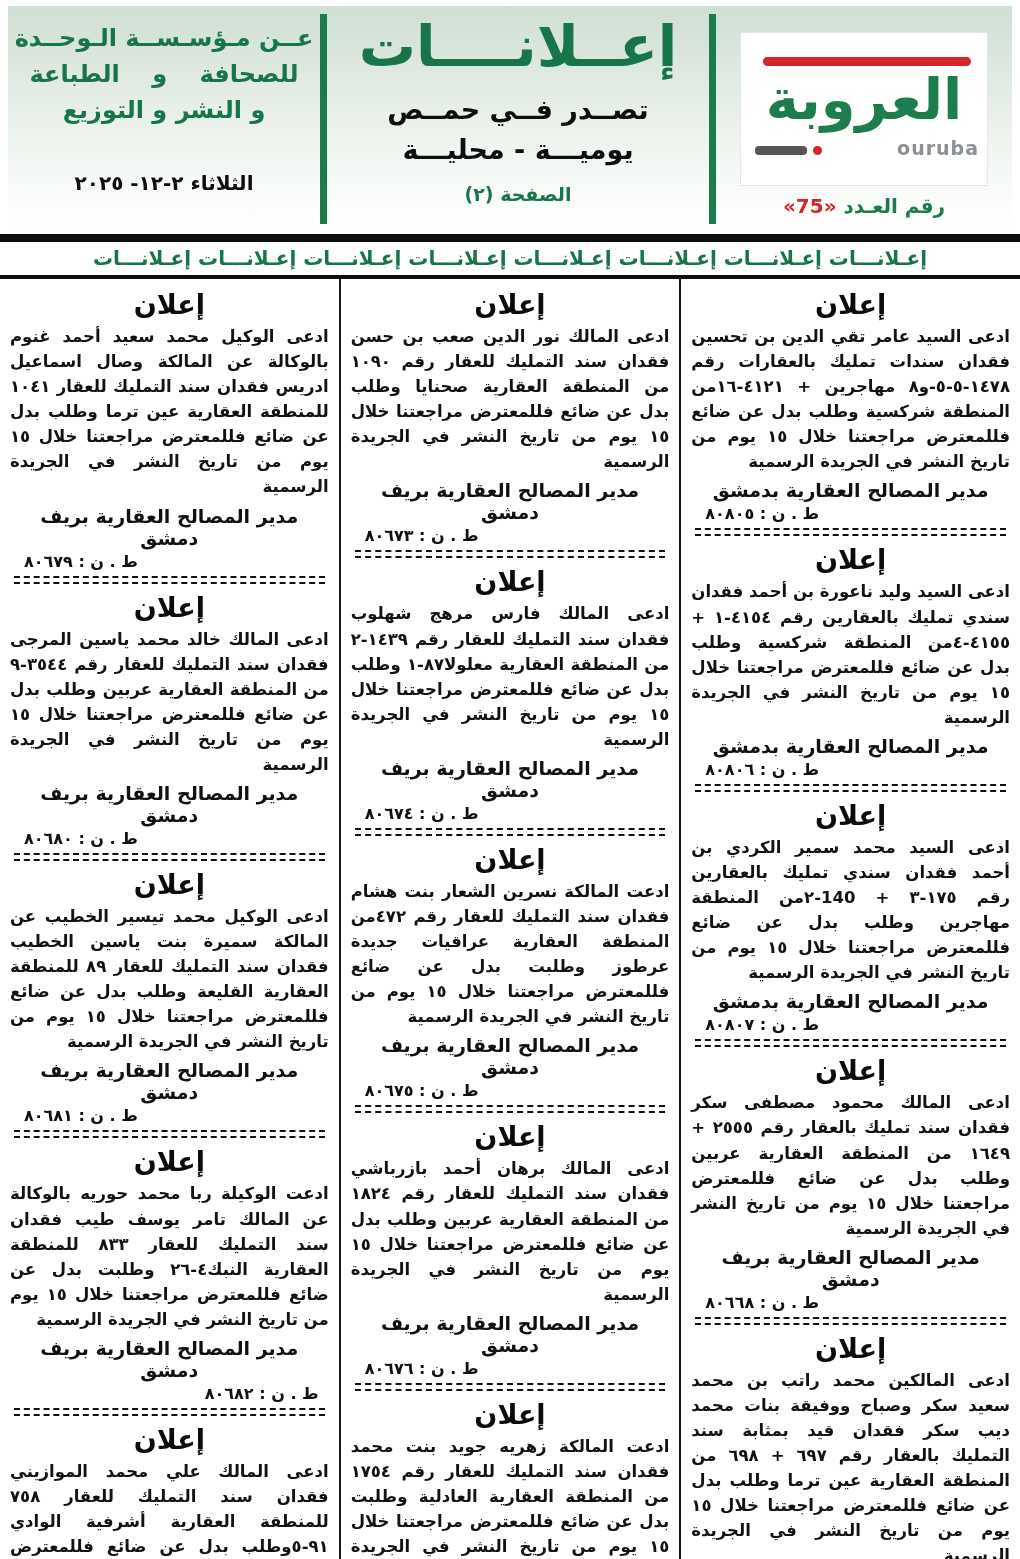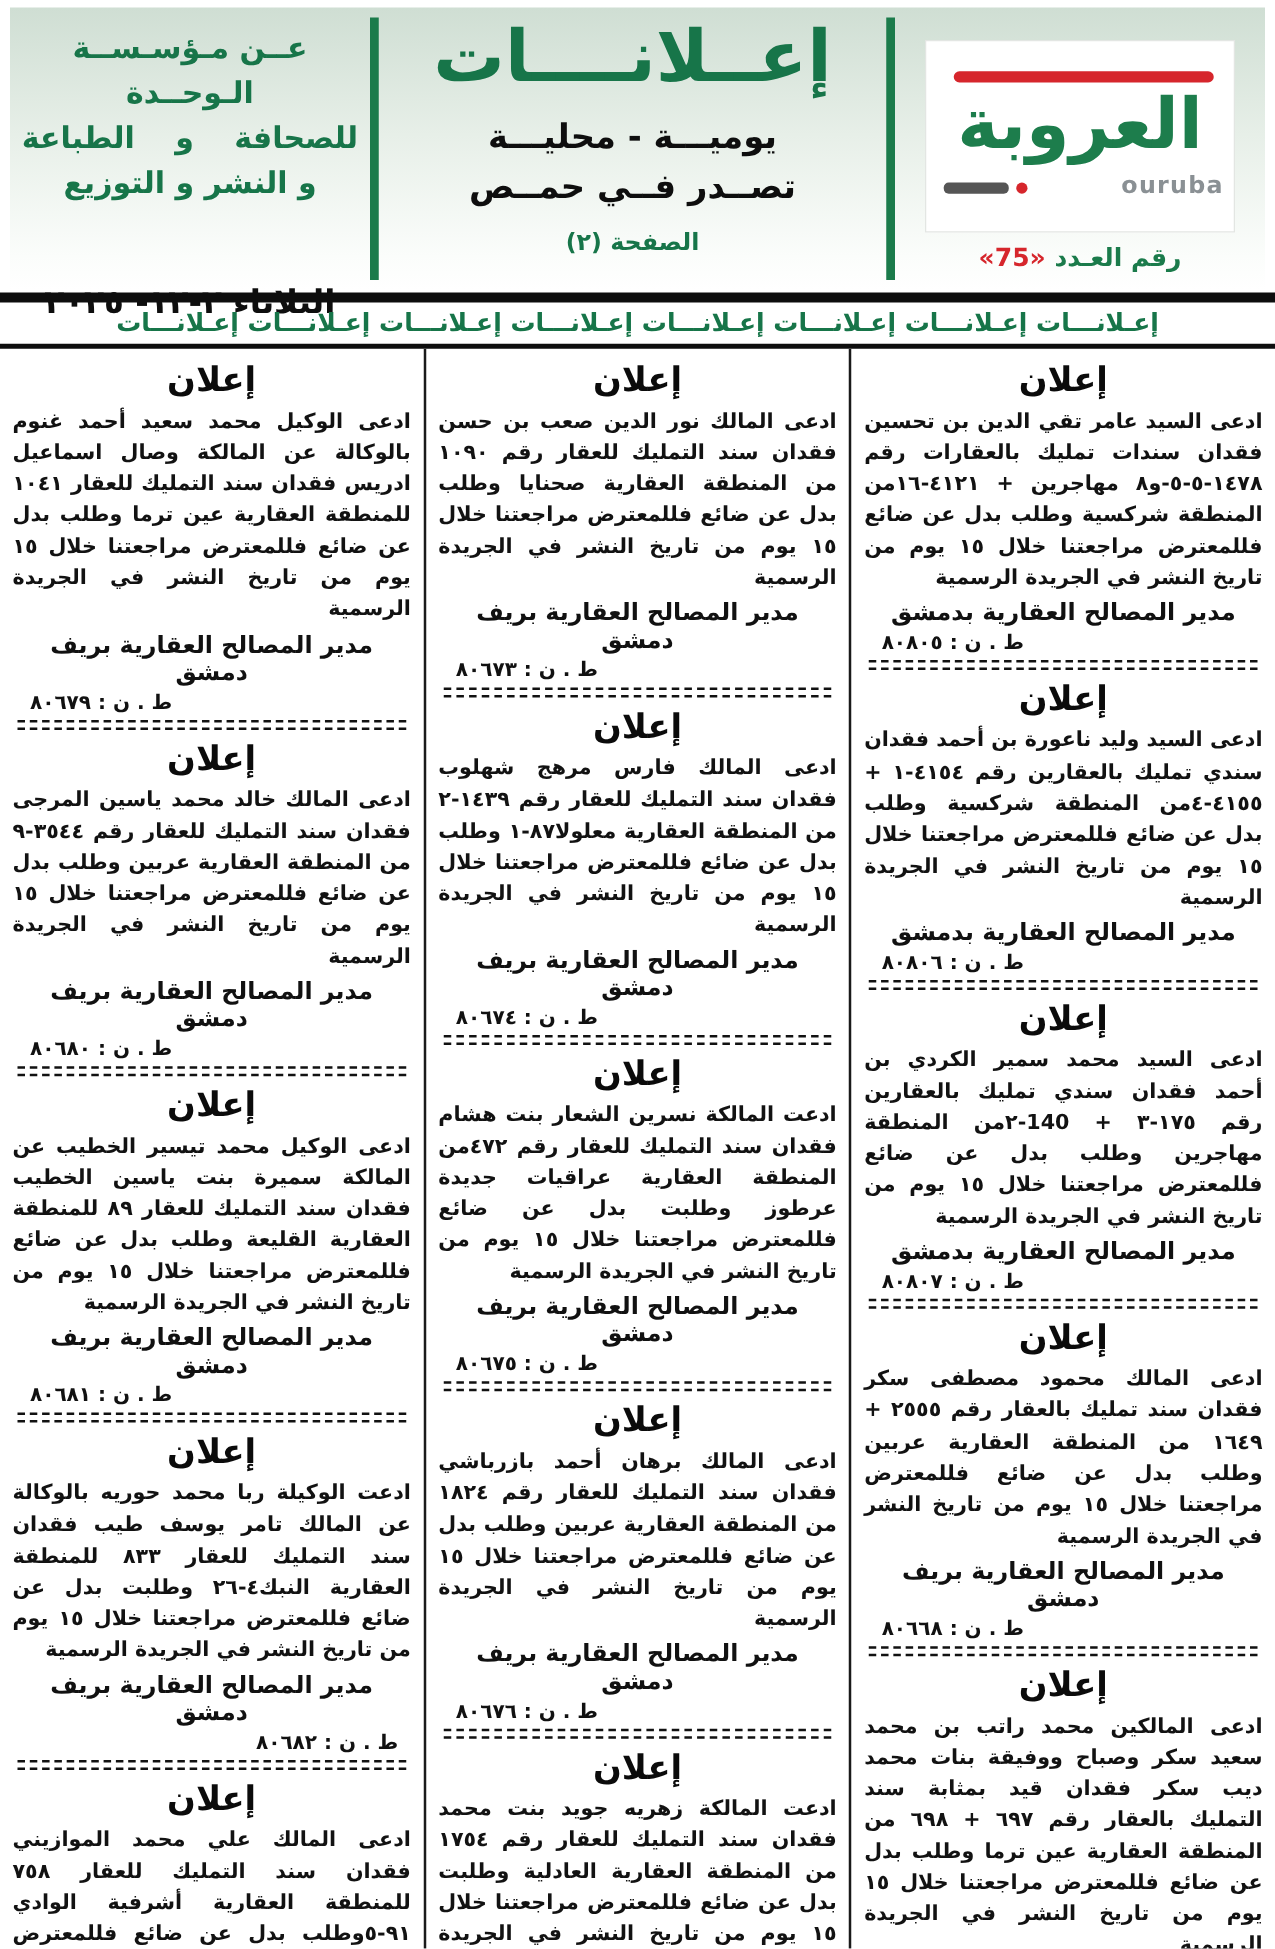--- a/index.html
+++ b/index.html
@@ -23,24 +23,24 @@
   .logo-graybar{position:absolute;bottom:30px;left:14px;width:52px;height:9px;background:#555;border-radius:4px;}
   .logo-reddot{position:absolute;bottom:30px;left:72px;width:9px;height:9px;background:#d6262c;border-radius:50%;}
   .issue-line{font-size:20px;font-weight:bold;color:#1b7b4b;}
   .issue-num{color:#d6262c;}
 
   .h-mid{flex:1;text-align:center;overflow:hidden;}
   .masthead{margin-top:8px;font-size:57px;font-weight:bold;color:#177549;white-space:nowrap;line-height:1.15;}
   .sub{font-size:27px;font-weight:bold;margin-top:10px;line-height:1.5;color:#0e0e0e;}
   .page-label{margin-top:12px;font-size:19px;font-weight:bold;color:#177549;}
 
-  .h-left{width:288px;text-align:center;flex:0 0 auto;}
+  .h-left{width:312px;text-align:center;flex:0 0 auto;}
   .pub{margin-top:14px;font-size:24px;font-weight:bold;color:#177549;line-height:1.5;}
   .pub-l2{word-spacing:24px;}
-  .date-line{margin-top:63px;font-size:26px;font-weight:bold;color:#0e0e0e;}
+  .date-line{margin-top:43px;font-size:20px;font-weight:bold;color:#0e0e0e;}
 
   
   .bar-thick{height:8px;background:#0e0e0e;margin-top:2px;}
   .banner-band{padding:4px 8px 5px;}
   .banner-text{color:#177549;font-weight:bold;font-size:20px;white-space:nowrap;
                overflow:hidden;text-align:center;}
   .bar-thin{height:4px;background:#0e0e0e;}
 
   
   .main{flex:1;display:flex;overflow:hidden;}
@@ -73,22 +73,22 @@
         <span>رقم العـدد</span>
         <span class="issue-num">«75»</span>
       </div>
     </div>
 
     <div class="vbar"></div>
 
     <div class="h-mid">
       <div class="masthead">إعــلانــــات</div>
       <div class="sub">
+        <div>تصــدر فــي حمــص</div>
         <div>يوميـــة - محليـــة</div>
-        <div>تصــدر فــي حمــص</div>
       </div>
       <div class="page-label">الصفحة (٢)</div>
     </div>
 
     <div class="vbar"></div>
 
     <div class="h-left">
       <div class="pub">
         <div>عــن مـؤسـســة الـوحــدة</div>
         <div class="pub-l2">للصحافة و الطباعة</div>

